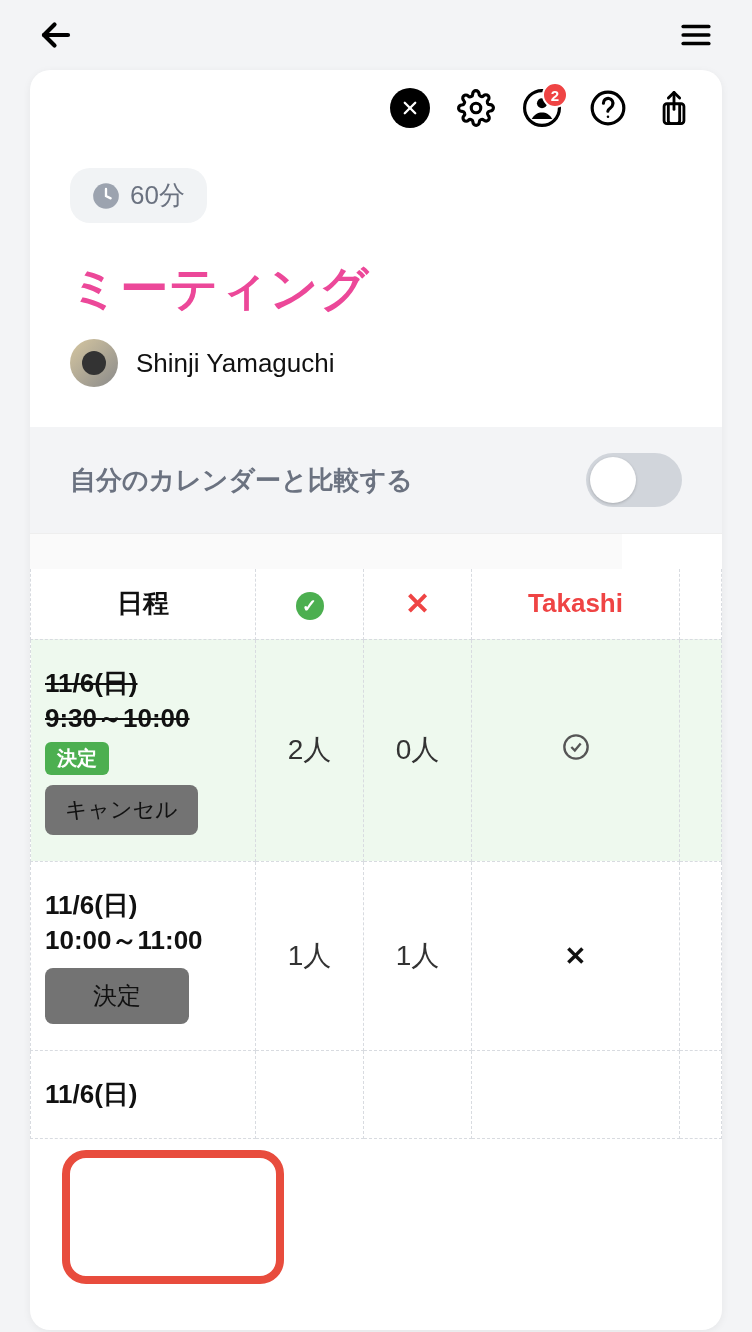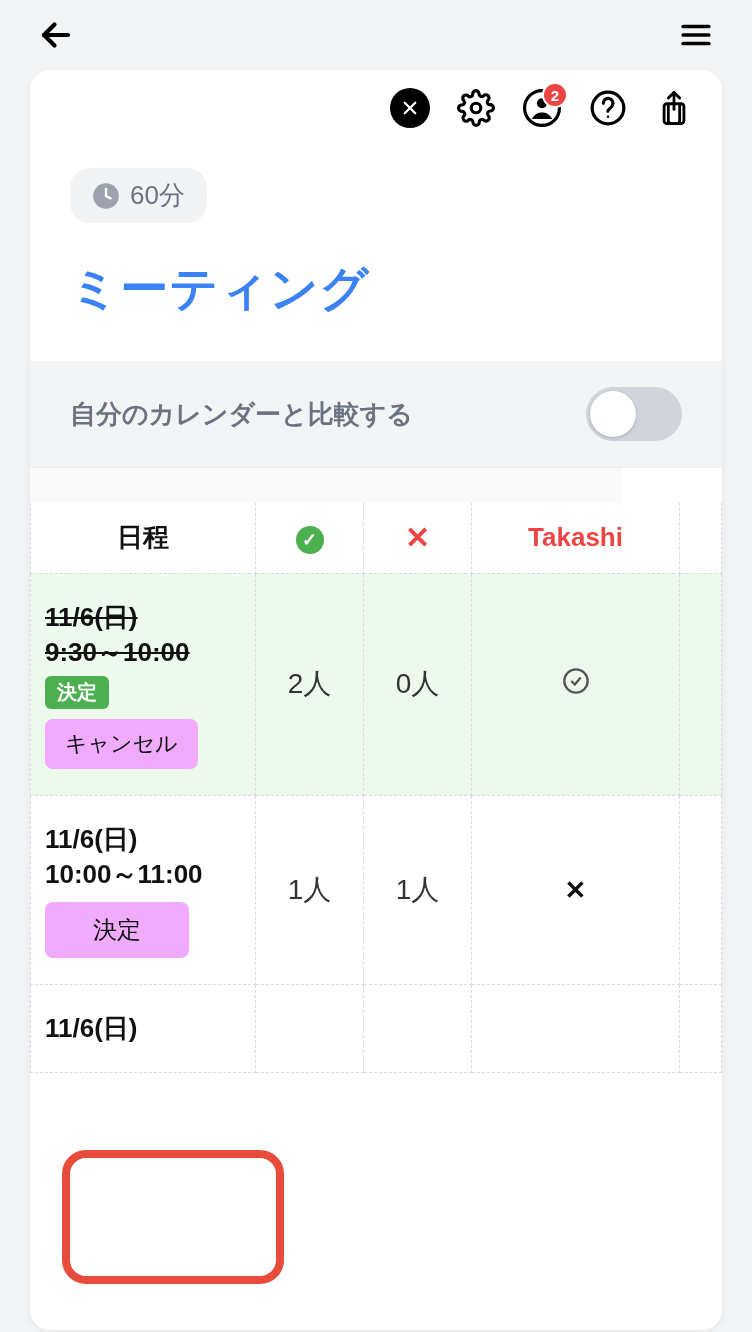--- a/index.html
+++ b/index.html
@@ -43,21 +43,21 @@
     width:26px; height:26px; border-radius:50%;
     display:flex; align-items:center; justify-content:center;
     border:2px solid #fff;
   }
   .content { padding: 40px 40px 0 40px; }
   .duration-pill {
     display:inline-flex; align-items:center; gap:10px;
     background:#f1f3f5; border-radius:20px;
     padding:10px 22px; color:#6b7280; font-size:26px;
   }
-  .title { font-size:48px; font-weight:700; color:#3b82f6; margin-top:34px; letter-spacing:1px; }
+  .title { font-size:48px; font-weight:700; color:#ec4899; margin-top:34px; letter-spacing:1px; }
   .organizer-label { color:#9ca3af; font-size:24px; margin-top:40px; }
   .organizer-row { display:flex; align-items:center; gap:18px; margin-top:18px; }
   .avatar { width:48px; height:48px; border-radius:50%; background:linear-gradient(135deg,#d6c7a1,#8a8a8a); display:flex; align-items:center; justify-content:center; overflow:hidden; }
   .avatar-inner { width:24px; height:24px; border-radius:50%; background:#333; position:relative; }
   .organizer-name { font-size:26px; color:#111; }
   .description { font-size:27px; line-height:1.8; color:#111; margin-top:34px; }
   .compare-bar {
     margin-top:40px; background:#f3f4f6; padding:26px 40px;
     display:flex; align-items:center; justify-content:space-between;gap:43px;
   }
@@ -81,21 +81,21 @@
 
   .row-highlight td { background:#eef9ee; }
   .date-cell { text-align:left; padding:26px 14px; }
   .date-line { font-size:26px; font-weight:700; color:#111; line-height:1.35; }
   .strike { text-decoration: line-through; }
   .decided-badge {
     display:inline-block; background:#4caf50; color:#fff; font-size:20px; font-weight:600;
     padding:3px 12px; border-radius:6px; margin-top:6px;
   }
   .mini-btn {
-    display:inline-block; background:#f0abfc; color:#111; font-size:22px;
+    display:inline-block; background:#737373; color:#111; font-size:22px;
     padding:10px 20px; border-radius:8px; margin-top:10px; cursor:pointer;
   }
   .mini-btn.decide { padding:12px 48px; font-size:24px; }
   .count-cell { font-size:28px; color:#333; height:190px; }
   .row2 .count-cell { height:170px; }
   .x-mark { font-size:26px; color:#111; font-weight:600; }
 
   .circle-check { width:28px; height:28px; border-radius:50%; background:#4caf50; color:#fff; display:inline-flex; align-items:center; justify-content:center; font-size:18px; margin:0 auto; }
   .x-icon { color:#ef4444; font-size:30px; font-weight:700; }
 
@@ -171,20 +171,26 @@
 
   <div class="content">
     <div class="duration-pill">
       <svg width="28" height="28" viewBox="0 0 24 24" fill="#9ca3af">
           <circle cx="12" cy="12" r="11"></circle>
           <path d="M12 6v6l4 2" stroke="#fff" stroke-width="2" fill="none" stroke-linecap="round"></path>
         </svg>
       <span>60分</span>
     </div>
     <h1 class="title">ミーティング</h1>
+    <div class="organizer-row">
+      <div class="avatar">
+          <div class="avatar-inner"></div>
+        </div>
+      <div class="organizer-name">Shinji Yamaguchi</div>
+    </div>
   </div>
 
   <div class="compare-bar">
     <div class="compare-label">自分のカレンダーと比較する</div>
     <div class="toggle">
       <div class="toggle-knob"></div>
     </div>
   </div>
 
   <div class="spacer-strip"></div>

